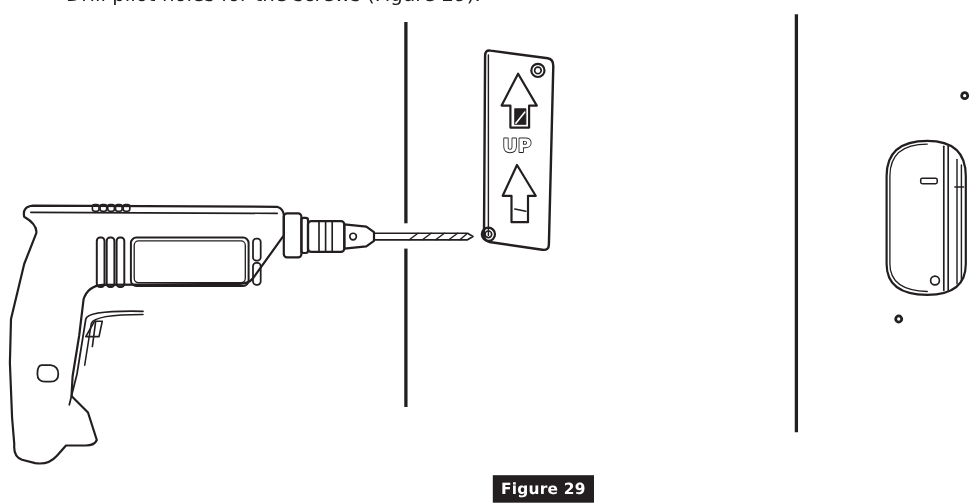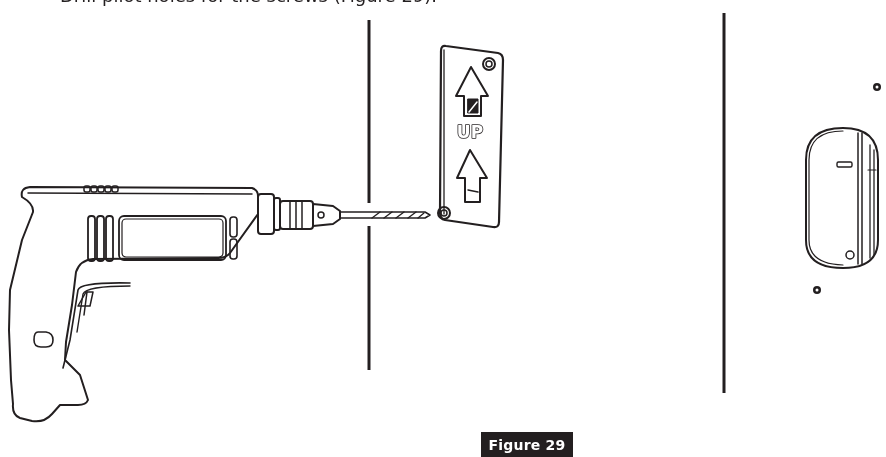--- a/index.html
+++ b/index.html
@@ -4,21 +4,21 @@
 <style>
   html, body { margin: 0; padding: 0; background: #ffffff; }
   body { width: 886px; height: 457px; position: relative; overflow: hidden;
          font-family: "DejaVu Sans", sans-serif; }
   .caption-top { position: absolute; left: 60px; top: -14px; font-size: 18px; color: #231f20;
                  white-space: pre; line-height: 20px; }
   .art { position: absolute; left: 0; top: 0; }
   .fig-label { position: absolute; left: 448px; top: 432px; width: 92px; height: 25px;
                background: #231f20; color: #ffffff; font-family: "DejaVu Sans", sans-serif;
                font-weight: bold; font-size: 14px; display: flex; align-items: center;
-               justify-content: center; letter-spacing: 0.2px; margin-left: 33px; }
+               justify-content: center; letter-spacing: 0.2px; }
 </style>
 </head>
 <body>
 
 <div class="caption-top">Drill pilot holes for the screws (Figure 29).</div>
 
 <svg class="art" width="886" height="457" viewBox="0 0 886 457" xmlns="http://www.w3.org/2000/svg" fill="none" stroke="#231f20" stroke-width="2" stroke-linejoin="round" stroke-linecap="round">
 
   <g>
 

